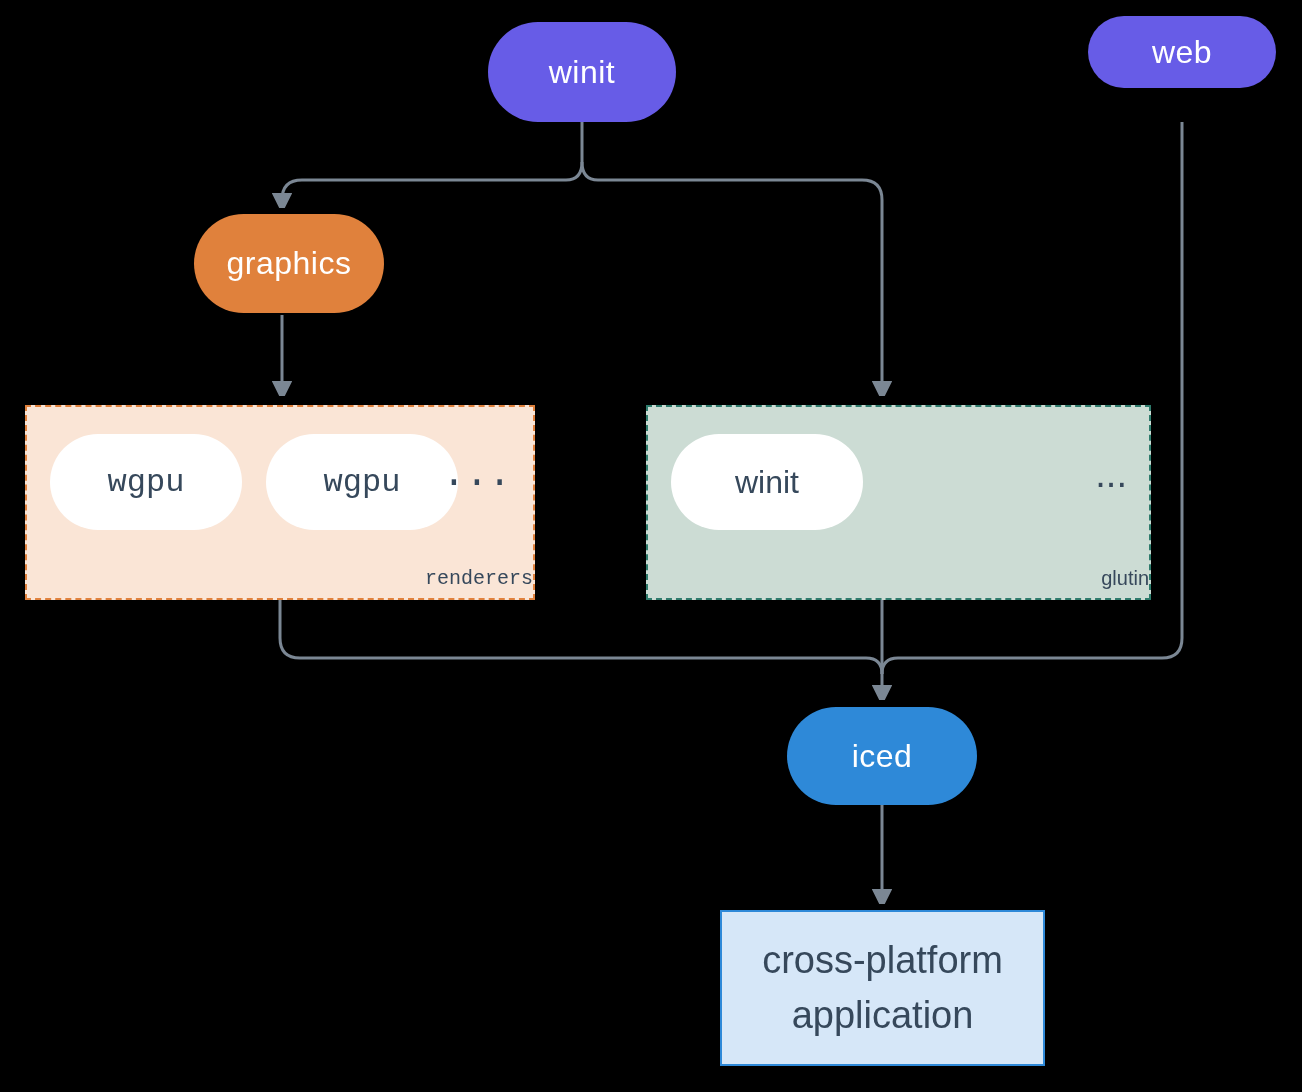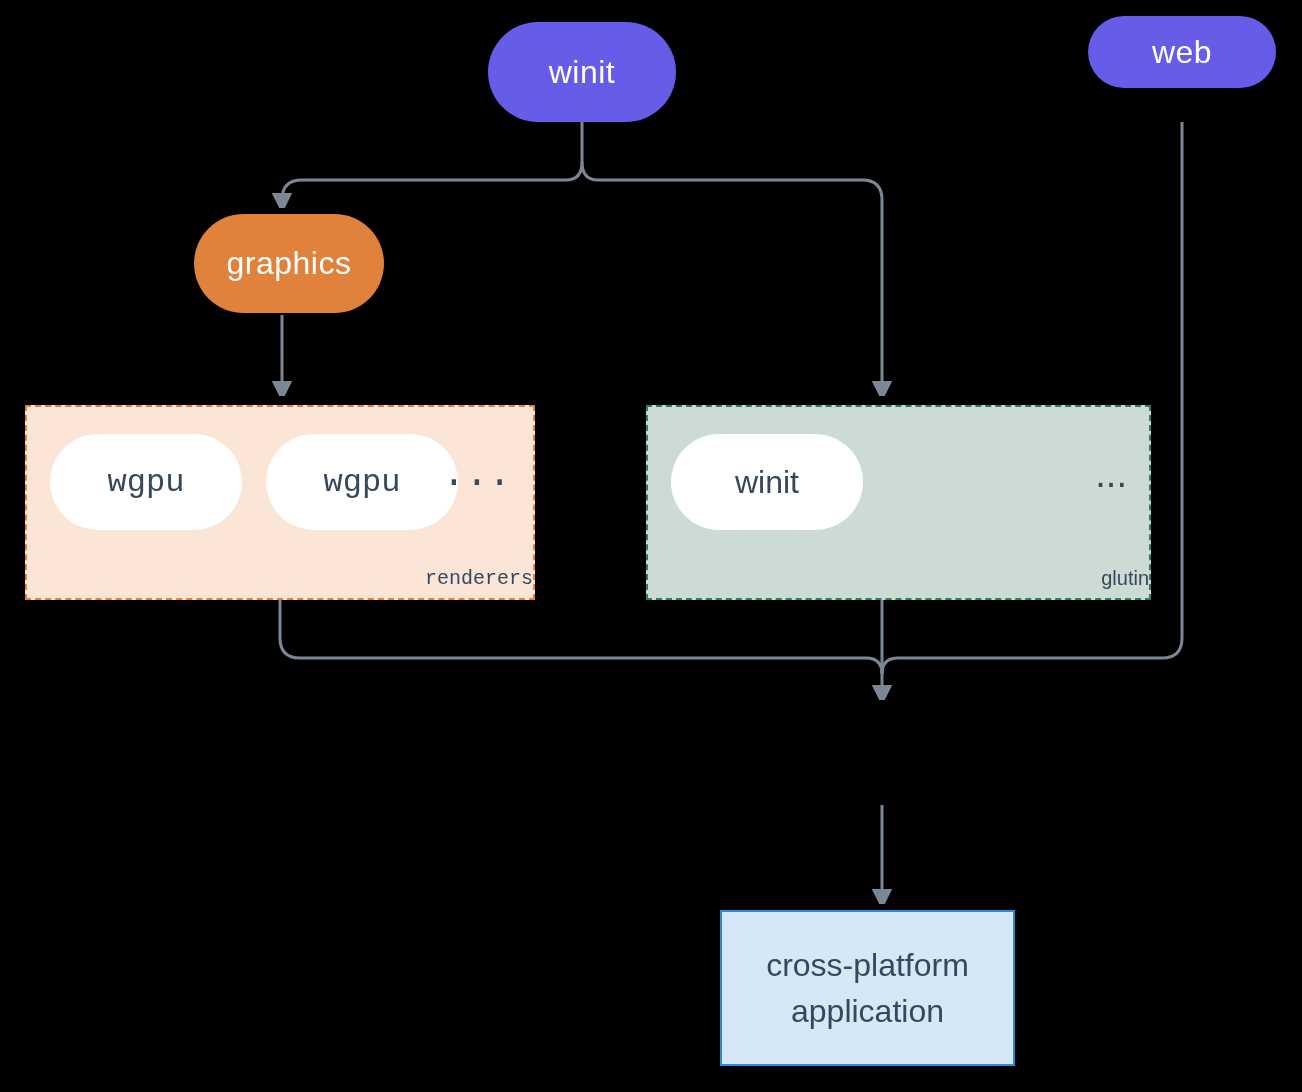--- a/index.html
+++ b/index.html
@@ -55,28 +55,28 @@
   .group-label {
     position: absolute;
     right: 0; bottom: 8px;
     font-size: 20px;
     color: var(--dark-text, #36485b);
     text-align: center;
   }
   .appbox {
     position: absolute;
     left: 720px; top: 910px;
-    width: 295px; height: 156px;
+    width: 325px; height: 156px;
     background: var(--app-fill, #d6e7f8);
     border: 2px solid var(--blue, #2e89d8);
     box-sizing: border-box;
     color: var(--dark-text, #36485b);
     display: flex; align-items: center; justify-content: center;
     text-align: center;
-    font-size: 32px;
+    font-size: 38px;
     line-height: 1.45;
     padding: 4px 28px;
   }
 </style>
 </head>
 <body>
 
 <div class="canvas">
 
   <svg class="wires" width="1302" height="1092" viewBox="0 0 1302 1092">
@@ -118,18 +118,21 @@
   </div>
 
   <div class="group shells" style="left:630px; top:405px; width:505px; height:195px;margin-left:16px;">
     <div class="chip" style="left:23px; top:27px;">
       <span>winit</span>
     </div>
     <div class="ellipsis">...</div>
     <div class="group-label">glutin</div>
   </div>
 
+  <div class="pill blue" style="left:787px; top:707px; width:190px; height:98px;">
+    <span>iced</span>
+  </div>
 
   <div class="appbox">
     <span>cross-platform application</span>
   </div>
 
 </div>
 
 </body></html>

